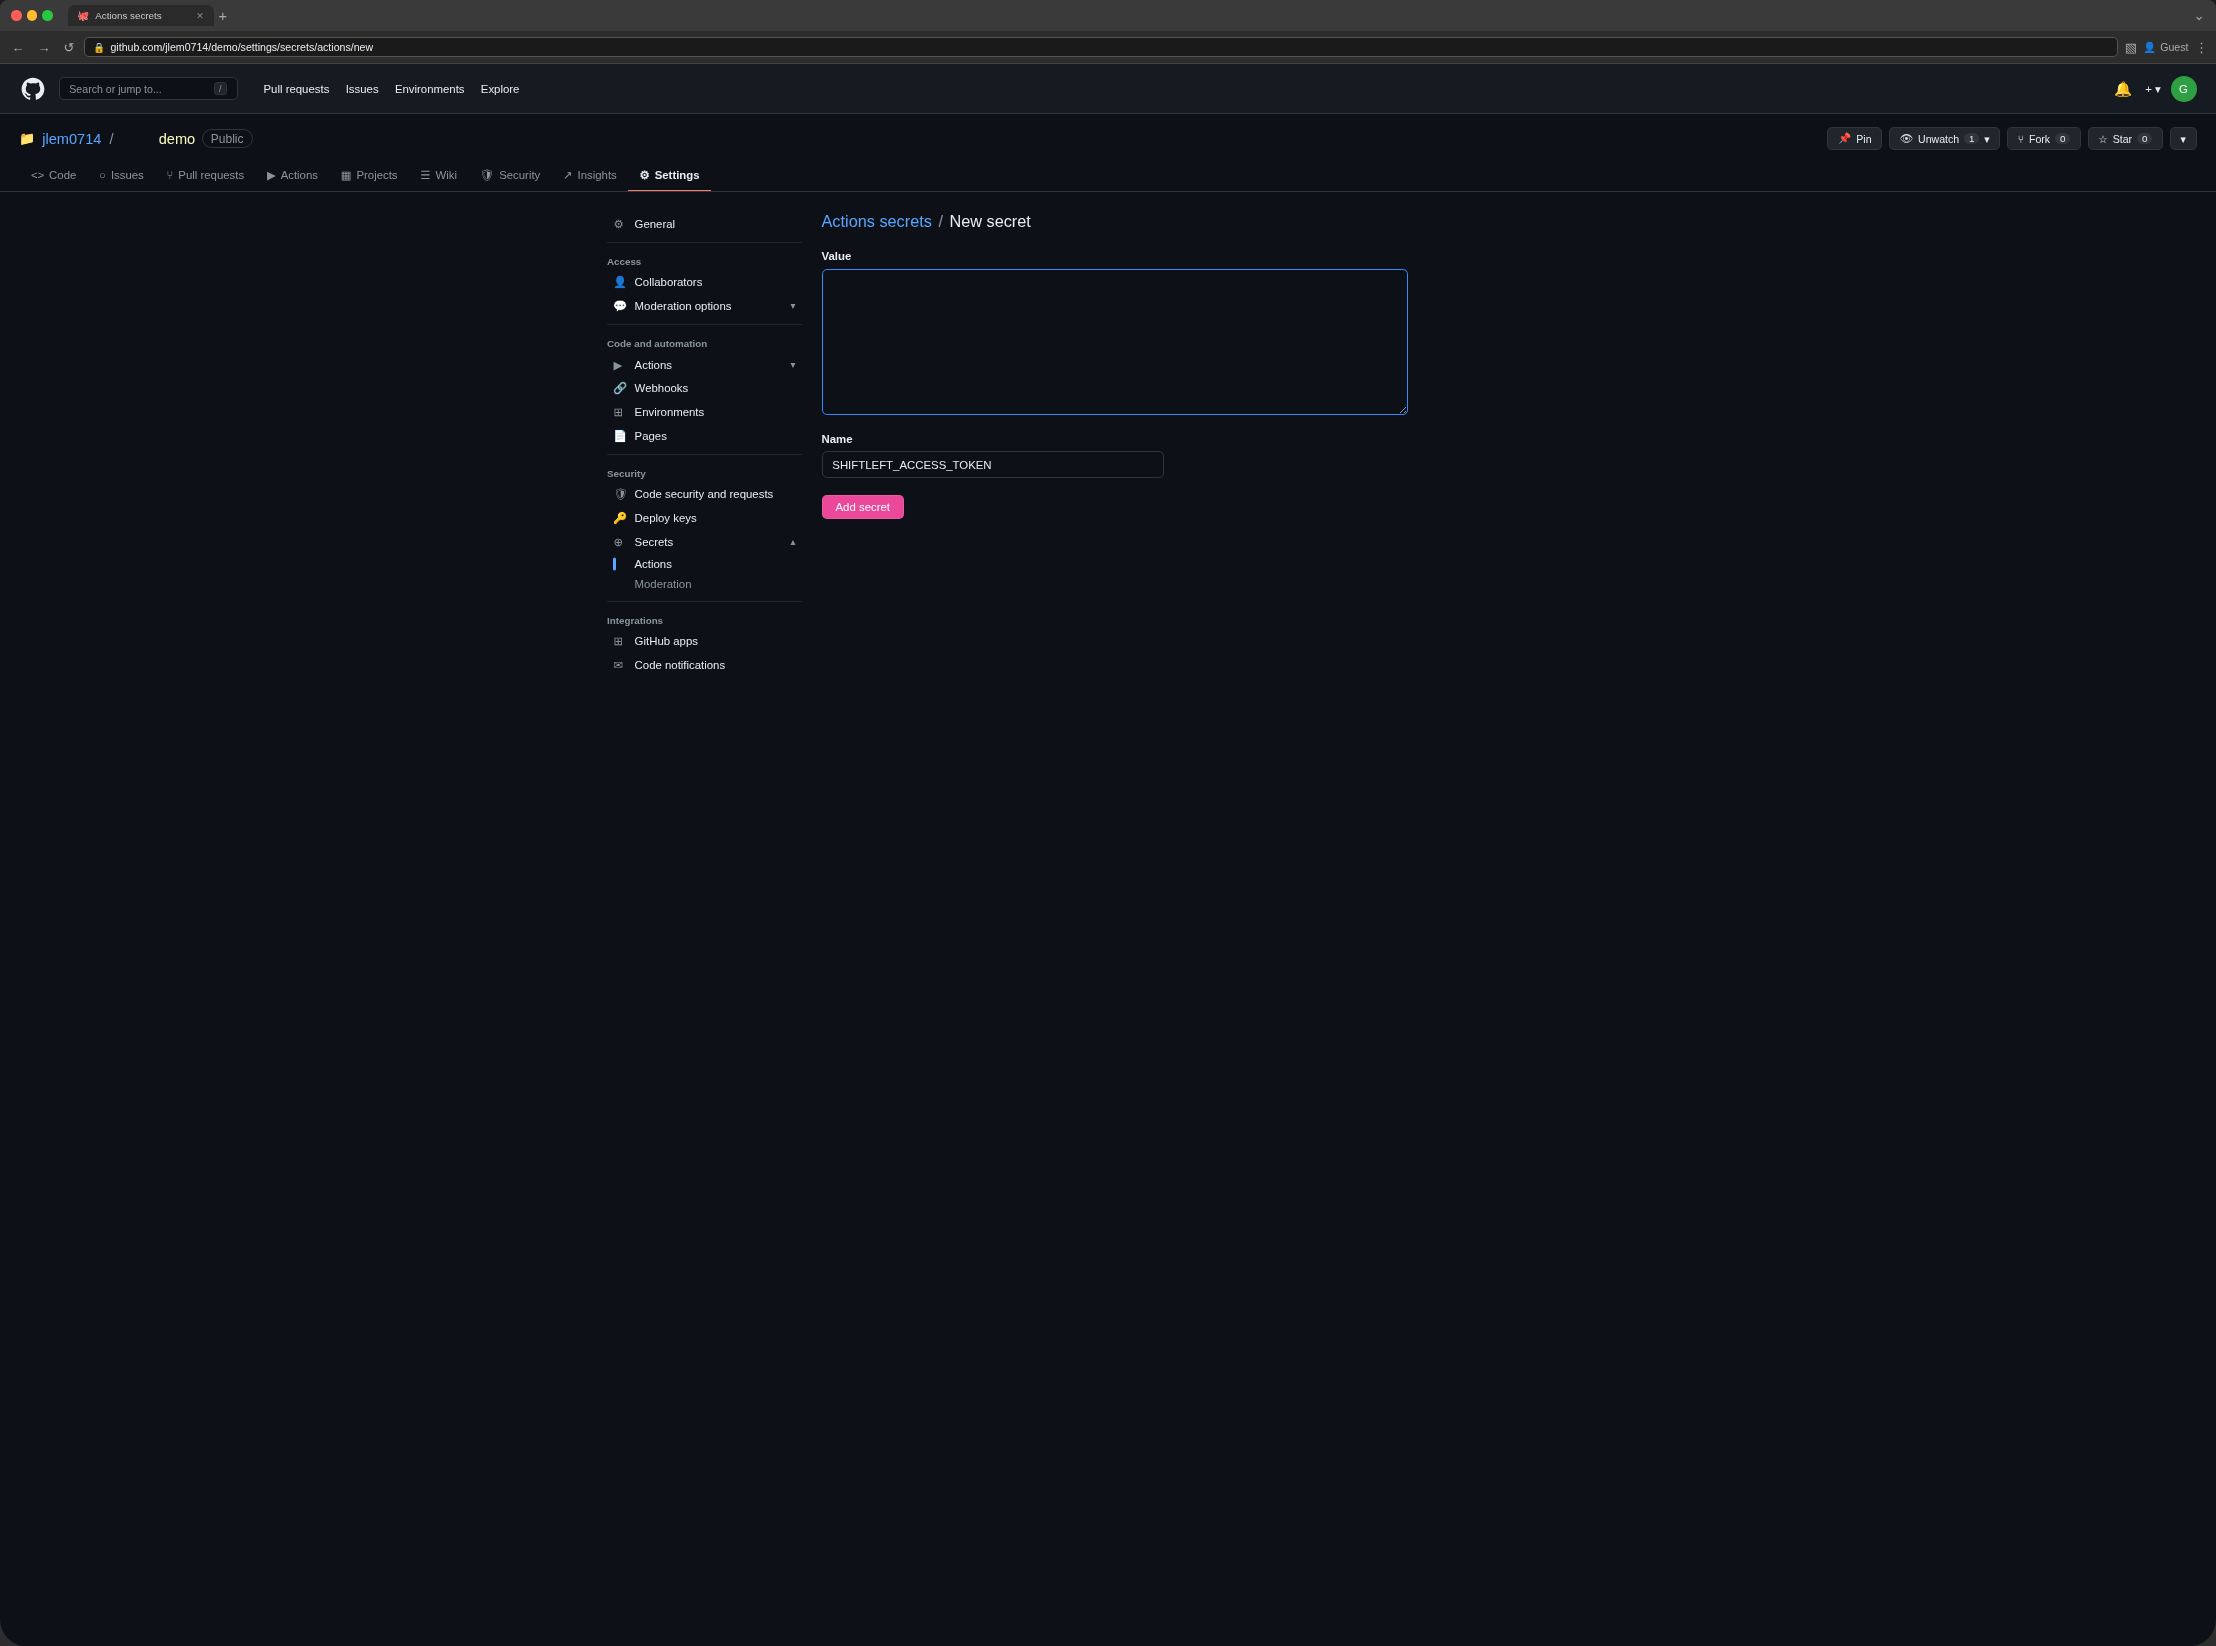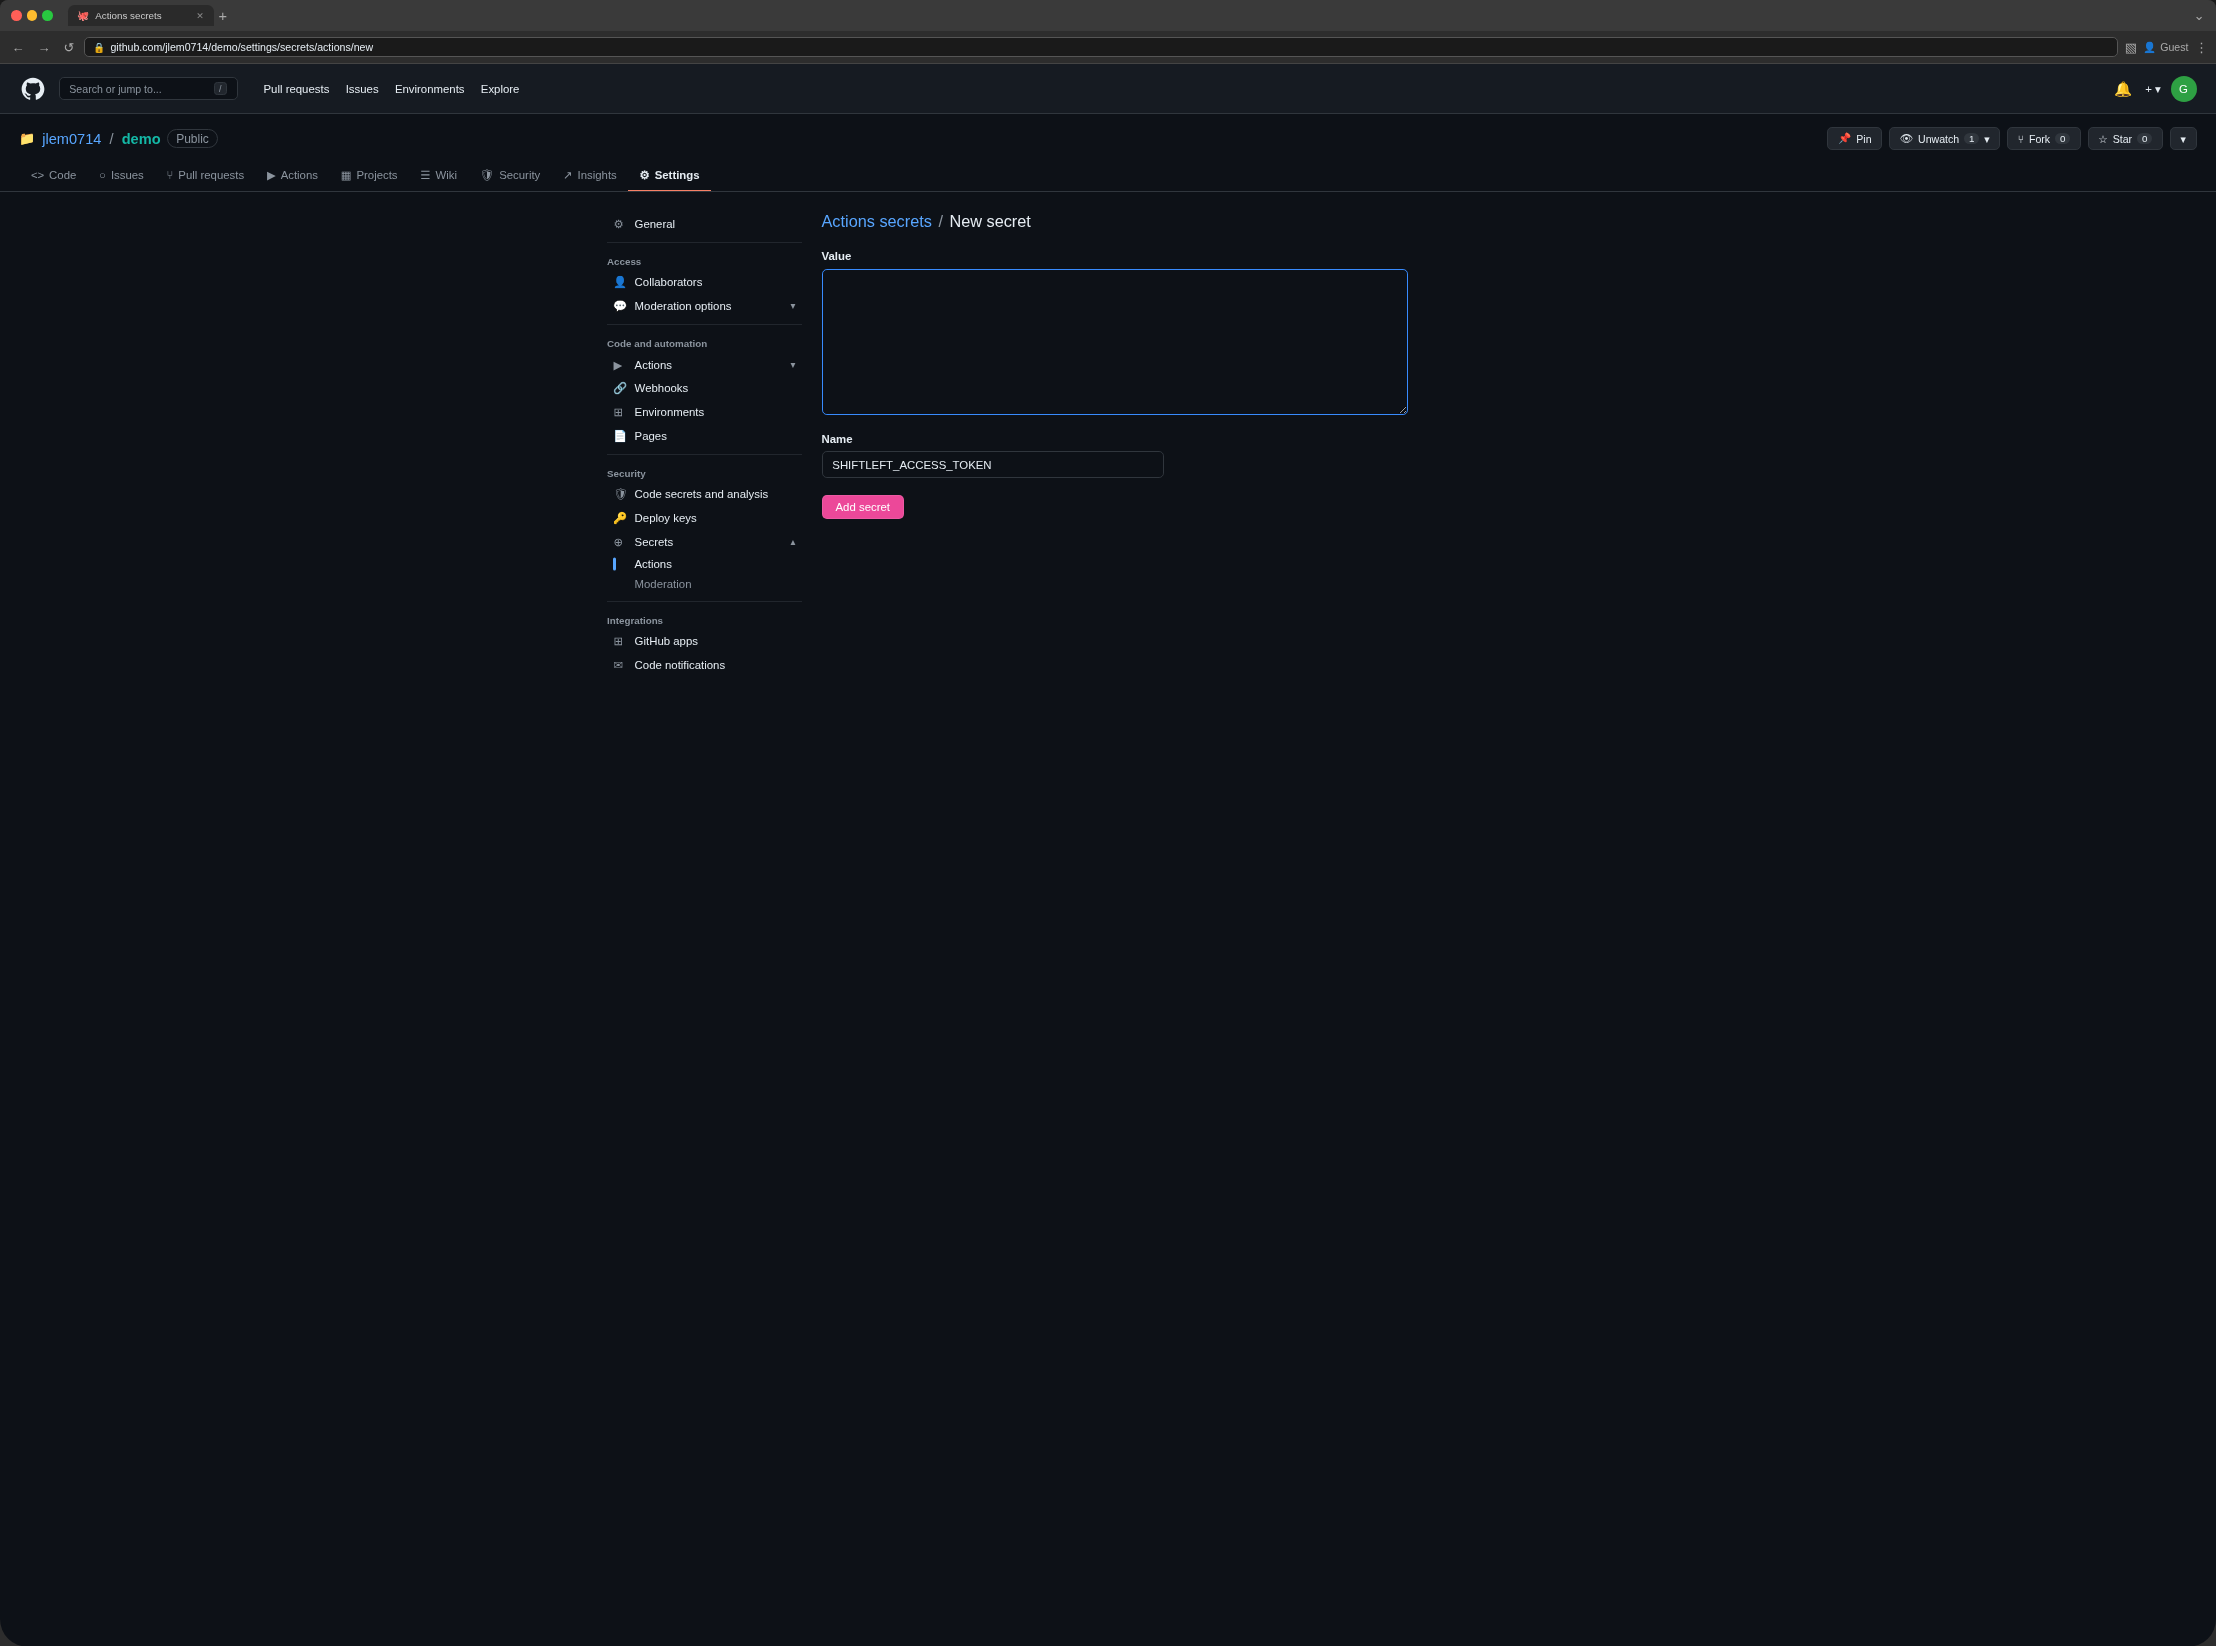--- a/index.html
+++ b/index.html
@@ -243,21 +243,21 @@
     }
     .repo-title-row {
       display: flex;
       align-items: center;
       gap: 6.5px;
       margin-bottom: 9.8px;
     }
     .repo-icon { color: #8b949e; font-size: 13px; }
     .repo-owner { color: #58a6ff; font-size: 14.6px; font-weight: 400; text-decoration: none; cursor: pointer; text-align: center; }
     .repo-sep { color: #8b949e; font-size: 14.6px; margin: 0 1.6px; }
-    .repo-name { color: #14b8a6; font-size: 14.6px; font-weight: 700; text-decoration: none; cursor: pointer; }
+    .repo-name { color: #fef9c3; font-size: 14.6px; font-weight: 400; text-decoration: none; cursor: pointer; margin-left: 37px; }
     .repo-visibility-badge {
       background: transparent;
       border: 0.8px solid #30363d;
       border-radius: 16.3px;
       padding: 1.6px 8.1px;
       font-size: 12px;
       color: #8b949e;
     }
     .repo-actions {
       margin-left: auto;
@@ -617,21 +617,21 @@
         <a class="sidebar-item">
           <span class="si-icon">📄</span>
           <span>Pages</span>
         </a>
 
         <hr class="divider">
 
         <div class="sidebar-group-label">Security</div>
         <a class="sidebar-item">
           <span class="si-icon">🛡</span>
-          <span>Code secrets and analysis</span>
+          <span>Code security and requests</span>
         </a>
         <a class="sidebar-item">
           <span class="si-icon">🔑</span>
           <span>Deploy keys</span>
         </a>
         <a class="sidebar-item">
           <span class="si-icon">⊕</span>
           <span>Secrets</span>
           <span class="si-chevron">▴</span>
         </a>

